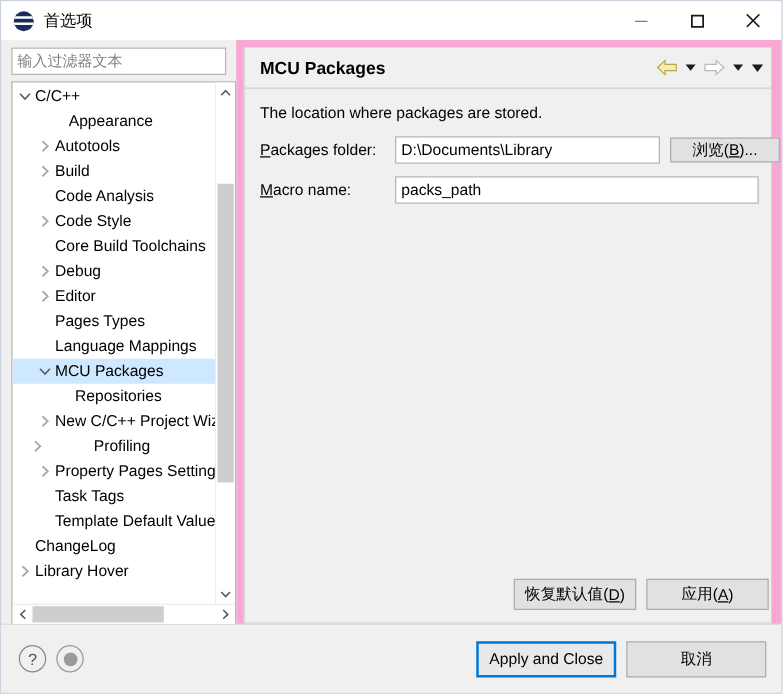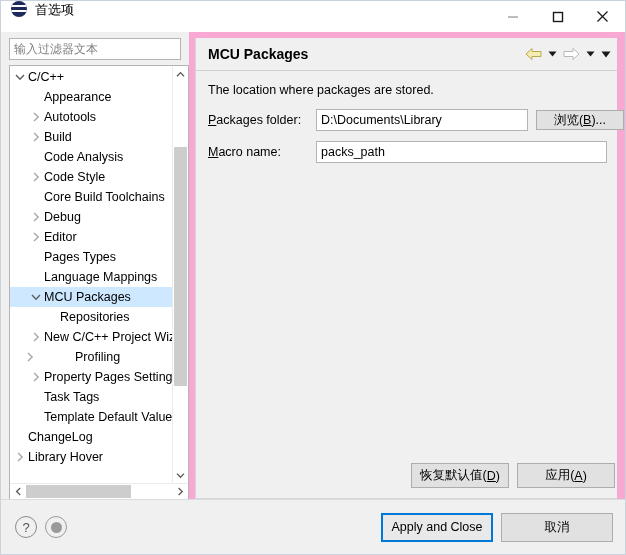--- a/index.html
+++ b/index.html
@@ -23,20 +23,21 @@
     display: flex;
     flex-direction: column;
   }
 
   
   .titlebar {
     height: 31px;
     min-height: 31px;
     background: #ffffff;
     display: flex;
+    align-items: center;
     position: relative;
   }
   .title-icon {
     width: 16px; height: 16px;
     margin-left: 10px;
     border-radius: 50%;
     background: #1d2b5c;
     position: relative;
     overflow: hidden;
     flex: none;
@@ -416,21 +417,21 @@
         <div class="tree-main">
           <div class="tree-list" id="tree-list">
               <div class="tree-item" style="padding-left: 2px; text-align: center;">
                 <span class="twisty">
                   <svg width="10" height="8" viewBox="0 0 10 8">
                     <polyline points="1,2 5,6.2 9,2" fill="none" stroke="#5f5f5f" stroke-width="1.4"></polyline>
                   </svg>
                 </span>
                 <span class="tree-label">C/C++</span>
               </div>
-              <div class="tree-item" style="padding-left: 18px;">
+              <div class="tree-item" style="padding-left: 29px;">
                 <span class="twisty blank"></span>
                 <span class="tree-label">Appearance</span>
               </div>
               <div class="tree-item" style="padding-left: 18px;">
                 <span class="twisty">
                   <svg width="8" height="10" viewBox="0 0 8 10">
                     <polyline points="2,1 6.2,5 2,9" fill="none" stroke="#a8a8a8" stroke-width="1.4"></polyline>
                   </svg>
                 </span>
                 <span class="tree-label">Autotools</span>

